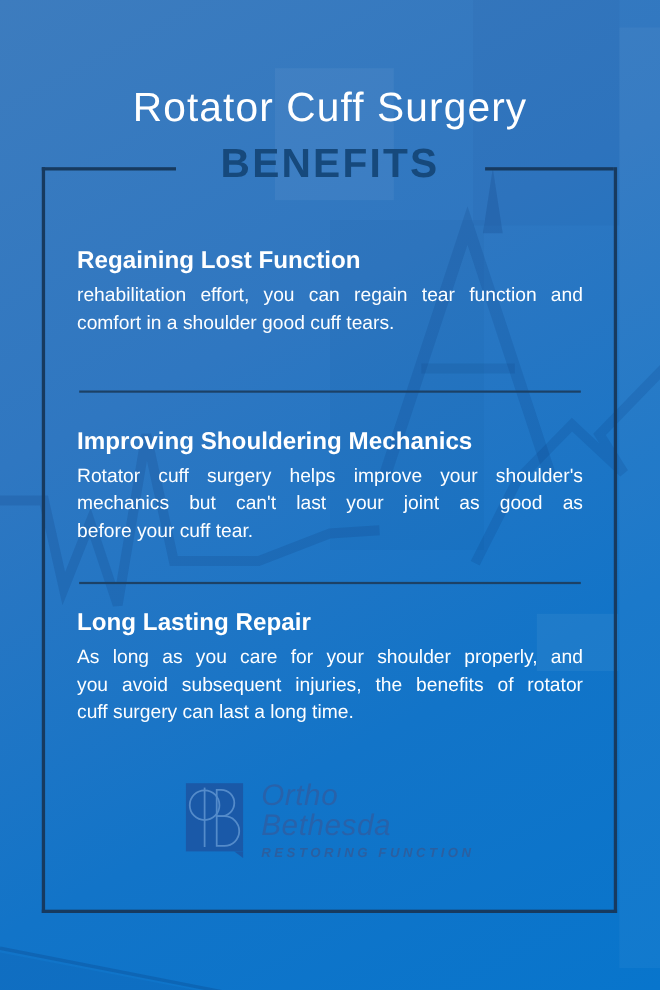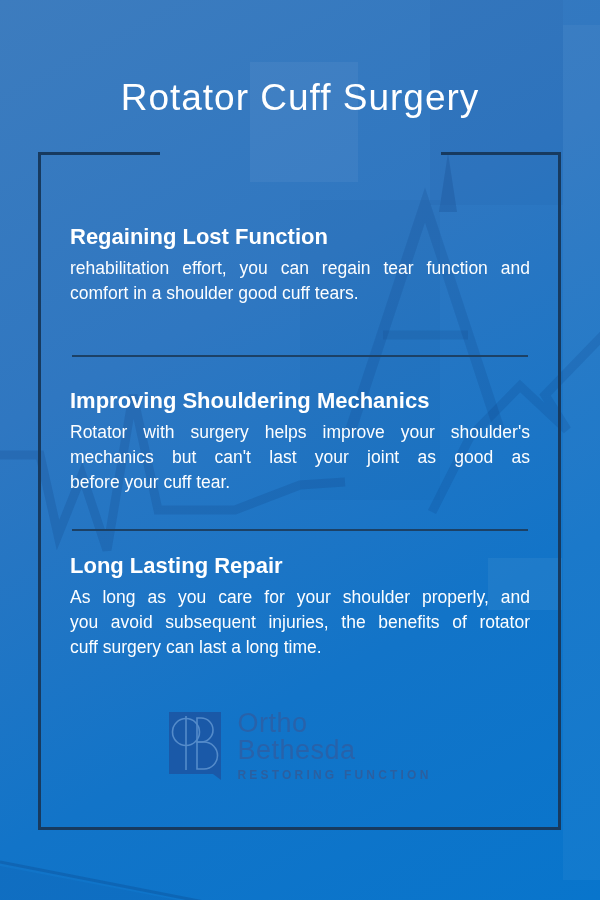--- a/index.html
+++ b/index.html
@@ -38,20 +38,21 @@
   }
   .bline{width:100%;}
   .just{text-align:justify;text-align-last:justify;}
   .divider{
     position:absolute;left:72px;width:456px;height:2px;background:#1c4166;
   }
   .logo{
     position:absolute;left:0;top:710px;width:600px;
     display:flex;justify-content:center;align-items:flex-start;gap:15px;
     opacity:0.92;
+    font-style:italic;
   }
   .logo-mark{display:block;flex:0 0 auto;}
   .logo-text{display:flex;flex-direction:column;}
   .logo-name{color:#2a61a8;font-size:27px;font-weight:400;line-height:27px;letter-spacing:0.5px;}
   .logo-tagline{color:#2e5e9d;font-size:12px;font-weight:700;letter-spacing:3.2px;margin-top:4px;}
 </style>
 </head>
 <body>
 
 <div class="poster">
@@ -65,35 +66,36 @@
     <polyline points="-10,455 40,455 58,535 82,475 107,550 133,395 158,510 235,510 300,485 345,482" fill="none" stroke="rgba(10,50,110,0.16)" stroke-width="9"></polyline>
     <polyline points="350,432 425,205 500,432" fill="none" stroke="rgba(10,50,110,0.14)" stroke-width="11"></polyline>
     <line x1="383" y1="335" x2="468" y2="335" stroke="rgba(10,50,110,0.12)" stroke-width="9"></line>
     <polyline points="610,328 545,395 567,430 520,386 470,437 432,512" fill="none" stroke="rgba(10,50,110,0.14)" stroke-width="9"></polyline>
     <polygon points="439,212 448,153 457,212" fill="rgba(10,50,110,0.18)"></polygon>
     <line x1="0" y1="862" x2="255" y2="912" stroke="rgba(10,50,110,0.22)" stroke-width="3"></line>
     <polygon points="0,866 250,914 0,914" fill="rgba(10,50,110,0.08)"></polygon>
   </svg>
 
   <div class="title">Rotator Cuff Surgery</div>
+  <div class="subtitle">BENEFITS</div>
 
   <div class="frame"></div>
   <div class="frame-top-seg frame-top-left"></div>
   <div class="frame-top-seg frame-top-right"></div>
 
   <div class="section-heading" style="top:222px">Regaining Lost Function</div>
   <div class="section-body" style="top:256px">
     <div class="bline just">rehabilitation effort, you can regain tear function and</div>
     <div class="bline">comfort in a shoulder good cuff tears.</div>
   </div>
   <div class="divider" style="top:355px"></div>
 
   <div class="section-heading" style="top:386px">Improving Shouldering Mechanics</div>
   <div class="section-body" style="top:420px">
-    <div class="bline just">Rotator with surgery helps improve your shoulder's</div>
+    <div class="bline just">Rotator cuff surgery helps improve your shoulder's</div>
     <div class="bline just">mechanics but can't last your joint as good as</div>
     <div class="bline">before your cuff tear.</div>
   </div>
   <div class="divider" style="top:529px"></div>
 
   <div class="section-heading" style="top:551px">Long Lasting Repair</div>
   <div class="section-body" style="top:585px">
     <div class="bline just">As long as you care for your shoulder properly, and</div>
     <div class="bline just">you avoid subsequent injuries, the benefits of rotator</div>
     <div class="bline">cuff surgery can last a long time.</div>

